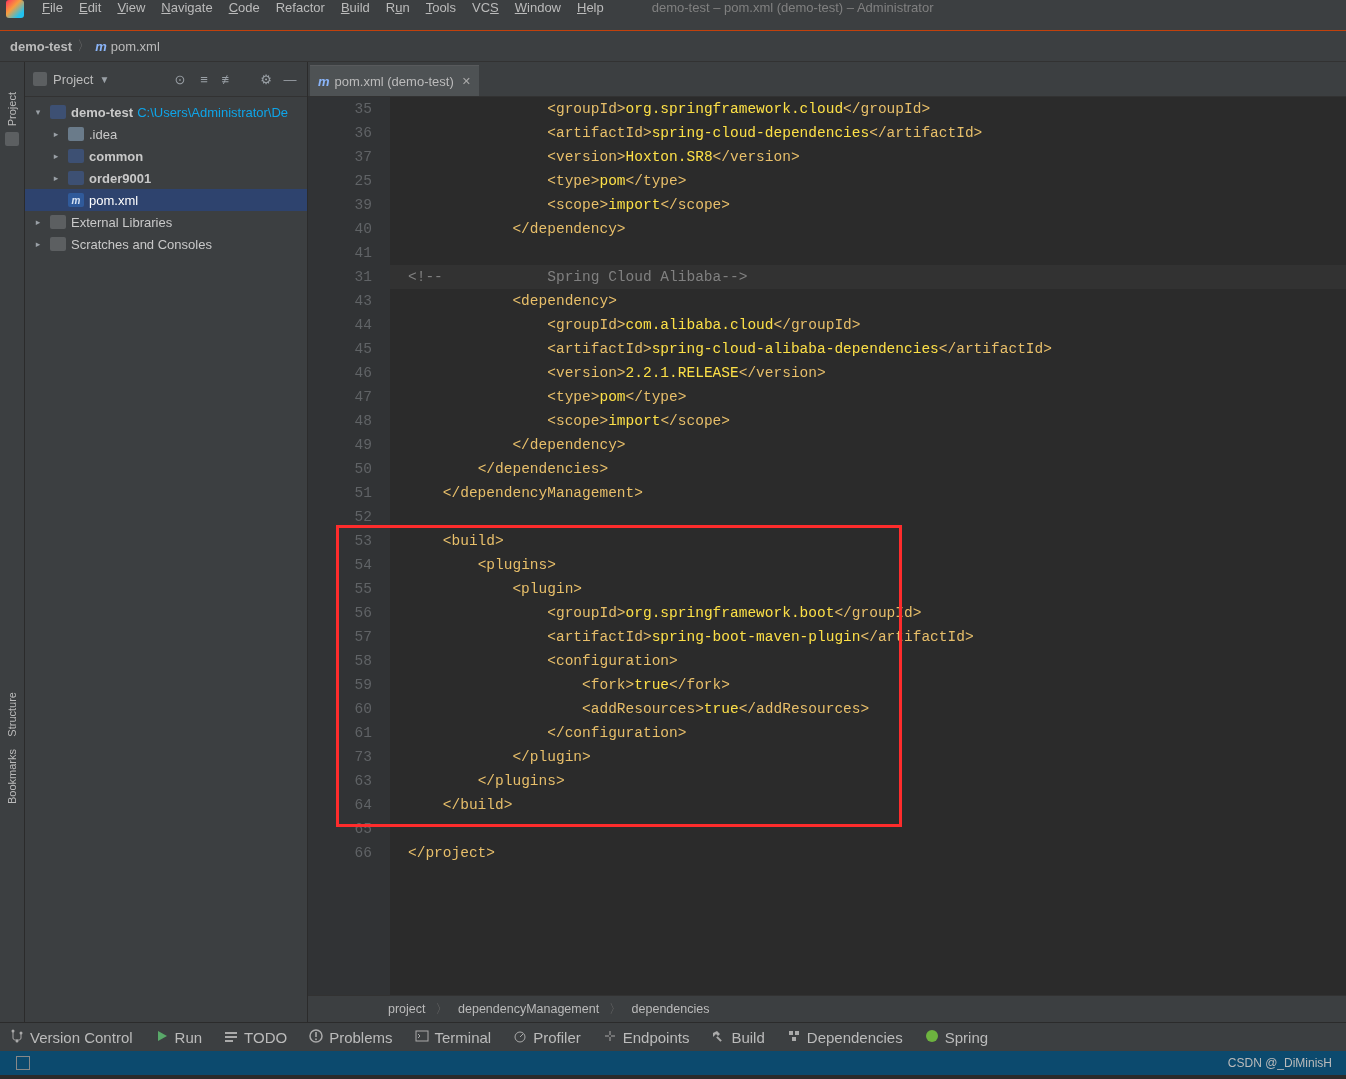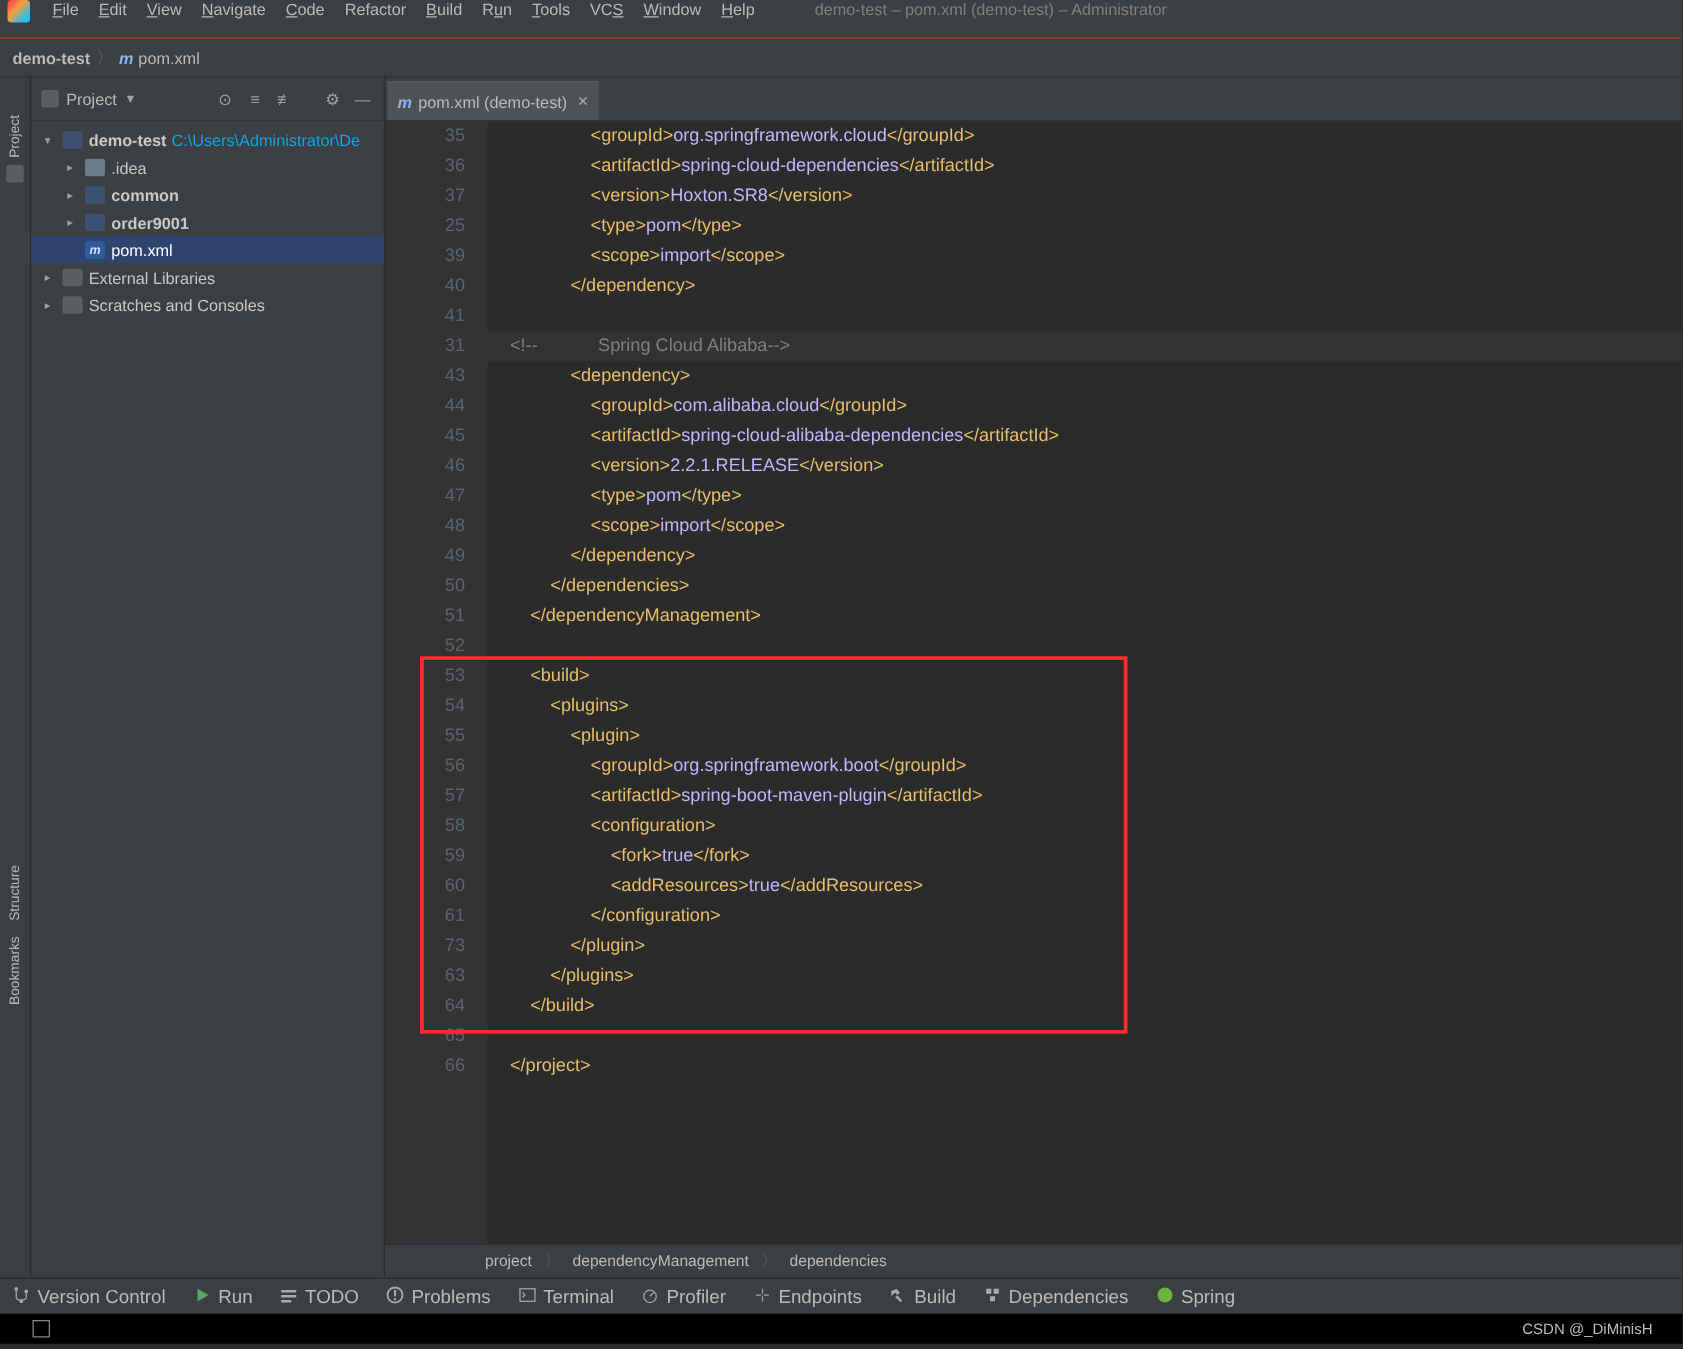--- a/index.html
+++ b/index.html
@@ -34,36 +34,36 @@
   .tname.bold{font-weight:bold}
   .tpath{color:#0ea5e9;margin-left:4px}
   .tnode.sel{background:#2e436e}
   .tnode.sel .ficon{background:#305a9a}
   .tnode.sel .tname{color:#ffffff}
   .editor{flex:1;background:#2b2b2b;display:flex;flex-direction:column}
   .tabs{height:34px;background:#3c3f41;border-bottom:1px solid #323232;display:flex;align-items:flex-end}
   .tab{height:30px;background:#4e5254;display:flex;align-items:center;padding:0 8px;border-top:1px solid #585a5c;margin-left:2px}
   .tab .m-badge2{font-style:italic;font-weight:bold;color:#8ab4f8;margin-right:5px}
   .tab .tclose{margin-left:8px;color:#aaaaaa;font-size:11px}
-  .code{flex:1;display:flex;font-family:Liberation Sans, sans-serif;font-size:14.5px;line-height:24px;position:relative;overflow:hidden}
+  .code{flex:1;display:flex;font-family:Liberation Mono, monospace;font-size:14.5px;line-height:24px;position:relative;overflow:hidden}
   .gutter{width:64px;background:#313335;color:#606366;text-align:right;padding-right:18px;padding-top:0;position:relative}
   .gutter .ln{height:24px}
   .codebody{flex:1;padding-left:18px;color:#a9b7c6;white-space:pre;position:relative}
   .codebody .cl{height:24px}
   .t-tag{color:#e8bf6a}
   .t-comment{color:#808080}
-  .t-text{color:#c4b5fd}
+  .t-text{color:#fde047}
   .caretline{position:absolute;left:0;right:0;height:24px;background:#323232;top:168px;z-index:0}
   .redbox{position:absolute;border:3px solid #fe2c2c;pointer-events:none}
   .breadcrumb2{height:26px;background:#3c3f41;border-top:1px solid #323232;display:flex;align-items:center;padding-left:80px;color:#bbbbbb;font-size:12.5px}
   .breadcrumb2 .bsep{margin:0 10px;color:#6a6a6a}
   .bottombar{height:28px;background:#3c3f41;border-top:1px solid #2b2b2b;display:flex;align-items:center;padding:0 10px}
   .bottombar .bitem{display:flex;margin-right:22px;color:#bbbbbb;font-size:15px}
   .bottombar .bicon{width:14px;height:14px;margin-right:6px;display:inline-block}
-  .statusbar{height:24px;background:#000000;display:flex;align-items:center;justify-content:flex-end;padding:0 24px;color:#bbbbbb;font-size:12px}
+  .statusbar{height:24px;background:#0c4a6e;display:flex;align-items:center;justify-content:flex-end;padding:0 14px;color:#bbbbbb;font-size:12px}
   .statusbar .sq{width:12px;height:12px;border:1px solid #888;margin-right:auto;margin-left:2px}
   .leftstrip2{position:absolute;left:0;top:680px;width:24px}
   .leftstrip2 .rot2{writing-mode:vertical-rl;transform:rotate(180deg);font-size:11px;color:#bbbbbb;margin:12px auto}
   svg{display:block}
 </style>
 </head>
 <body>
 
 <div class="menubar">
   <div class="app-icon"></div>

